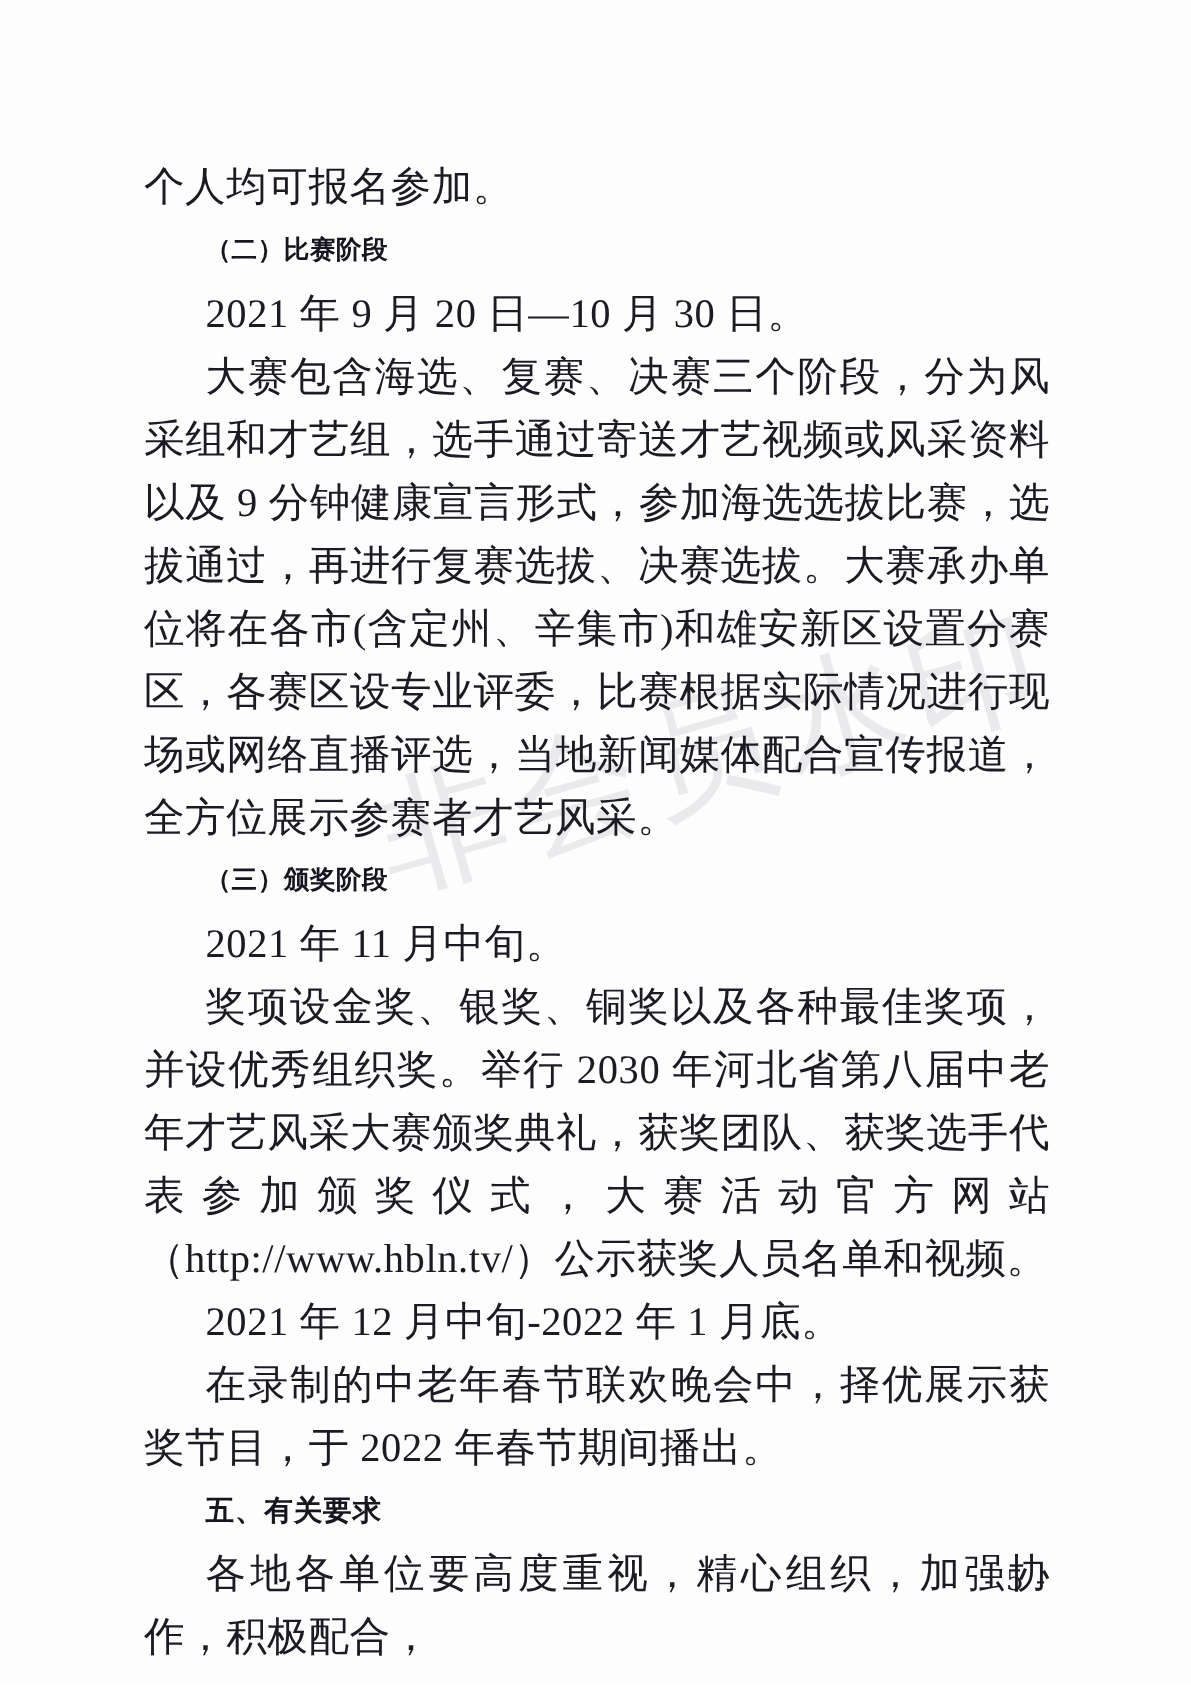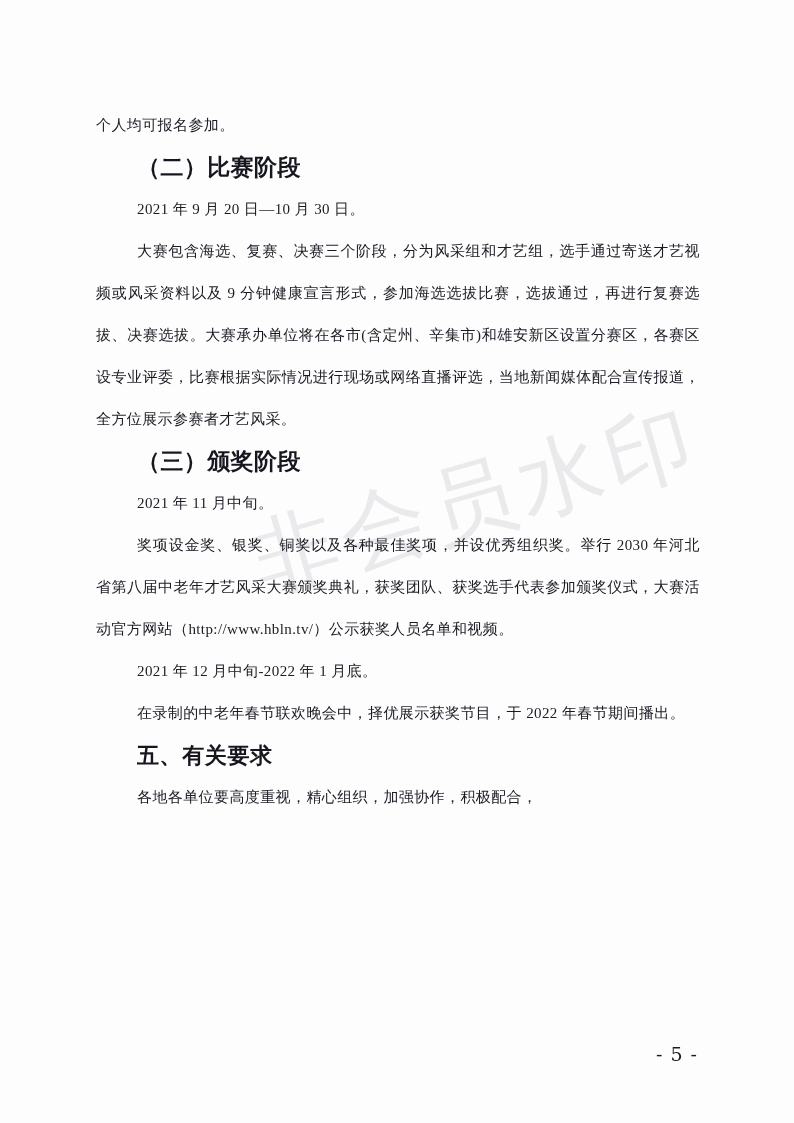--- a/index.html
+++ b/index.html
@@ -41,47 +41,47 @@
 
   .content {
     position: absolute;
     left: 96px;
     top: 104px;
     width: 604px;
     z-index: 2;
   }
 
   .para {
-    font-size: 15px;
+    font-size: 27px;
     line-height: 42px;
     color: #1b1b24;
     text-align: justify;
     text-justify: inter-ideograph;
     letter-spacing: 0.4px;
     margin: 0;
   }
 
   .indent {
     text-indent: 41px;
     font-family: Liberation Serif, serif;
   }
 
   .heading {
     font-weight: bold;
-    font-size: 22px;
+    font-size: 19px;
     line-height: 42px;
     color: #16161f;
     text-indent: 41px;
     letter-spacing: 0.6px;
     margin: 0;
   }
 
   .sub-heading {
     font-weight: bold;
-    font-size: 23px;
+    font-size: 17px;
     line-height: 42px;
     color: #16161f;
     text-indent: 41px;
     letter-spacing: 0.4px;
     margin: 0;
   }
 
   .footer {
     position: absolute;
     left: 0;

